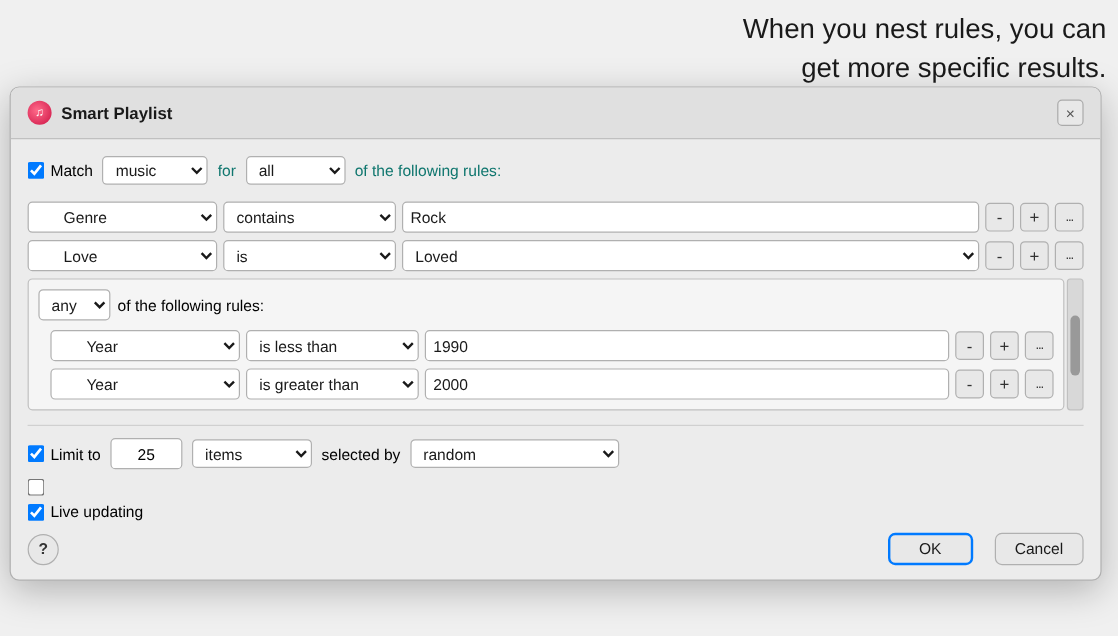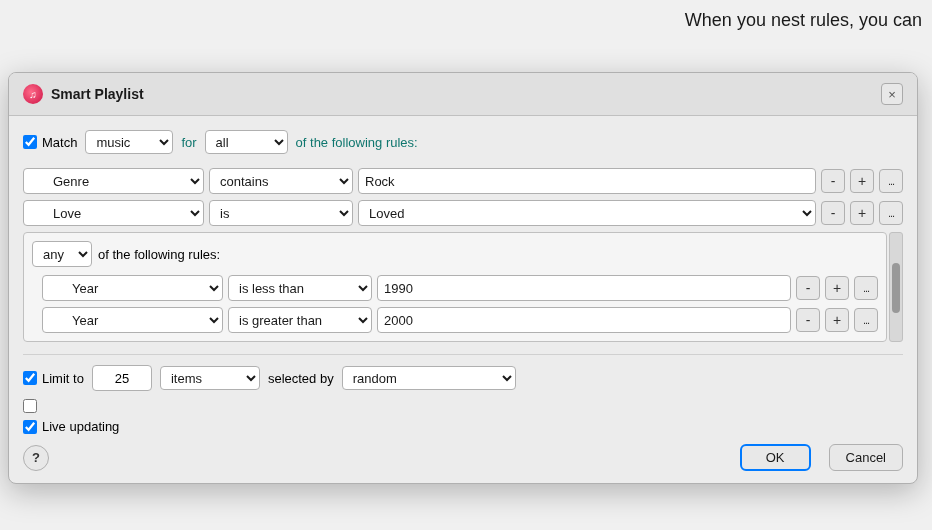--- a/index.html
+++ b/index.html
@@ -11,21 +11,21 @@
       font-size: 13px;
       overflow: hidden;
       position: relative;
     }
 
     .top-text {
       position: absolute;
       top: 8px;
       right: 10px;
       text-align: right;
-      font-size: 18px;
+      font-size: 23px;
       color: #1a1a1a;
       line-height: 1.4;
     }
 
     .dialog {
       position: absolute;
       top: 72px;
       left: 8px;
       width: 910px;
       background: #ececec;
@@ -144,21 +144,21 @@
       border: 1px solid #b0b0b0;
       border-radius: 4px;
       padding: 2px 6px;
       font-size: 13px;
       height: 26px;
       appearance: auto;
       color: #1a1a1a;
       cursor: pointer;
     }
 
-    .field-select { width: 181px; padding-left: 25px; }
+    .field-select { width: 158px; padding-left: 25px; }
     .condition-select { width: 144px; }
     .value-input {
       flex: 1;
       background: #fff;
       border: 1px solid #b0b0b0;
       border-radius: 4px;
       padding: 3px 6px;
       font-size: 13px;
       height: 26px;
       color: #1a1a1a;
@@ -314,20 +314,21 @@
       height: 50px;
       background: #999;
       border-radius: 4px;
     }
   </style>
 </head>
 <body>
 
 <div class="top-text">
   <div>When you nest rules, you can</div>
+  <div>get more specific results.</div>
 </div>
 
 <div class="dialog">
 
   <div class="title-bar">
     <div class="title-bar-left">
       <div class="itunes-icon">♫</div>
       <span class="title-text">Smart Playlist</span>
     </div>
     <div class="close-btn">×</div>

